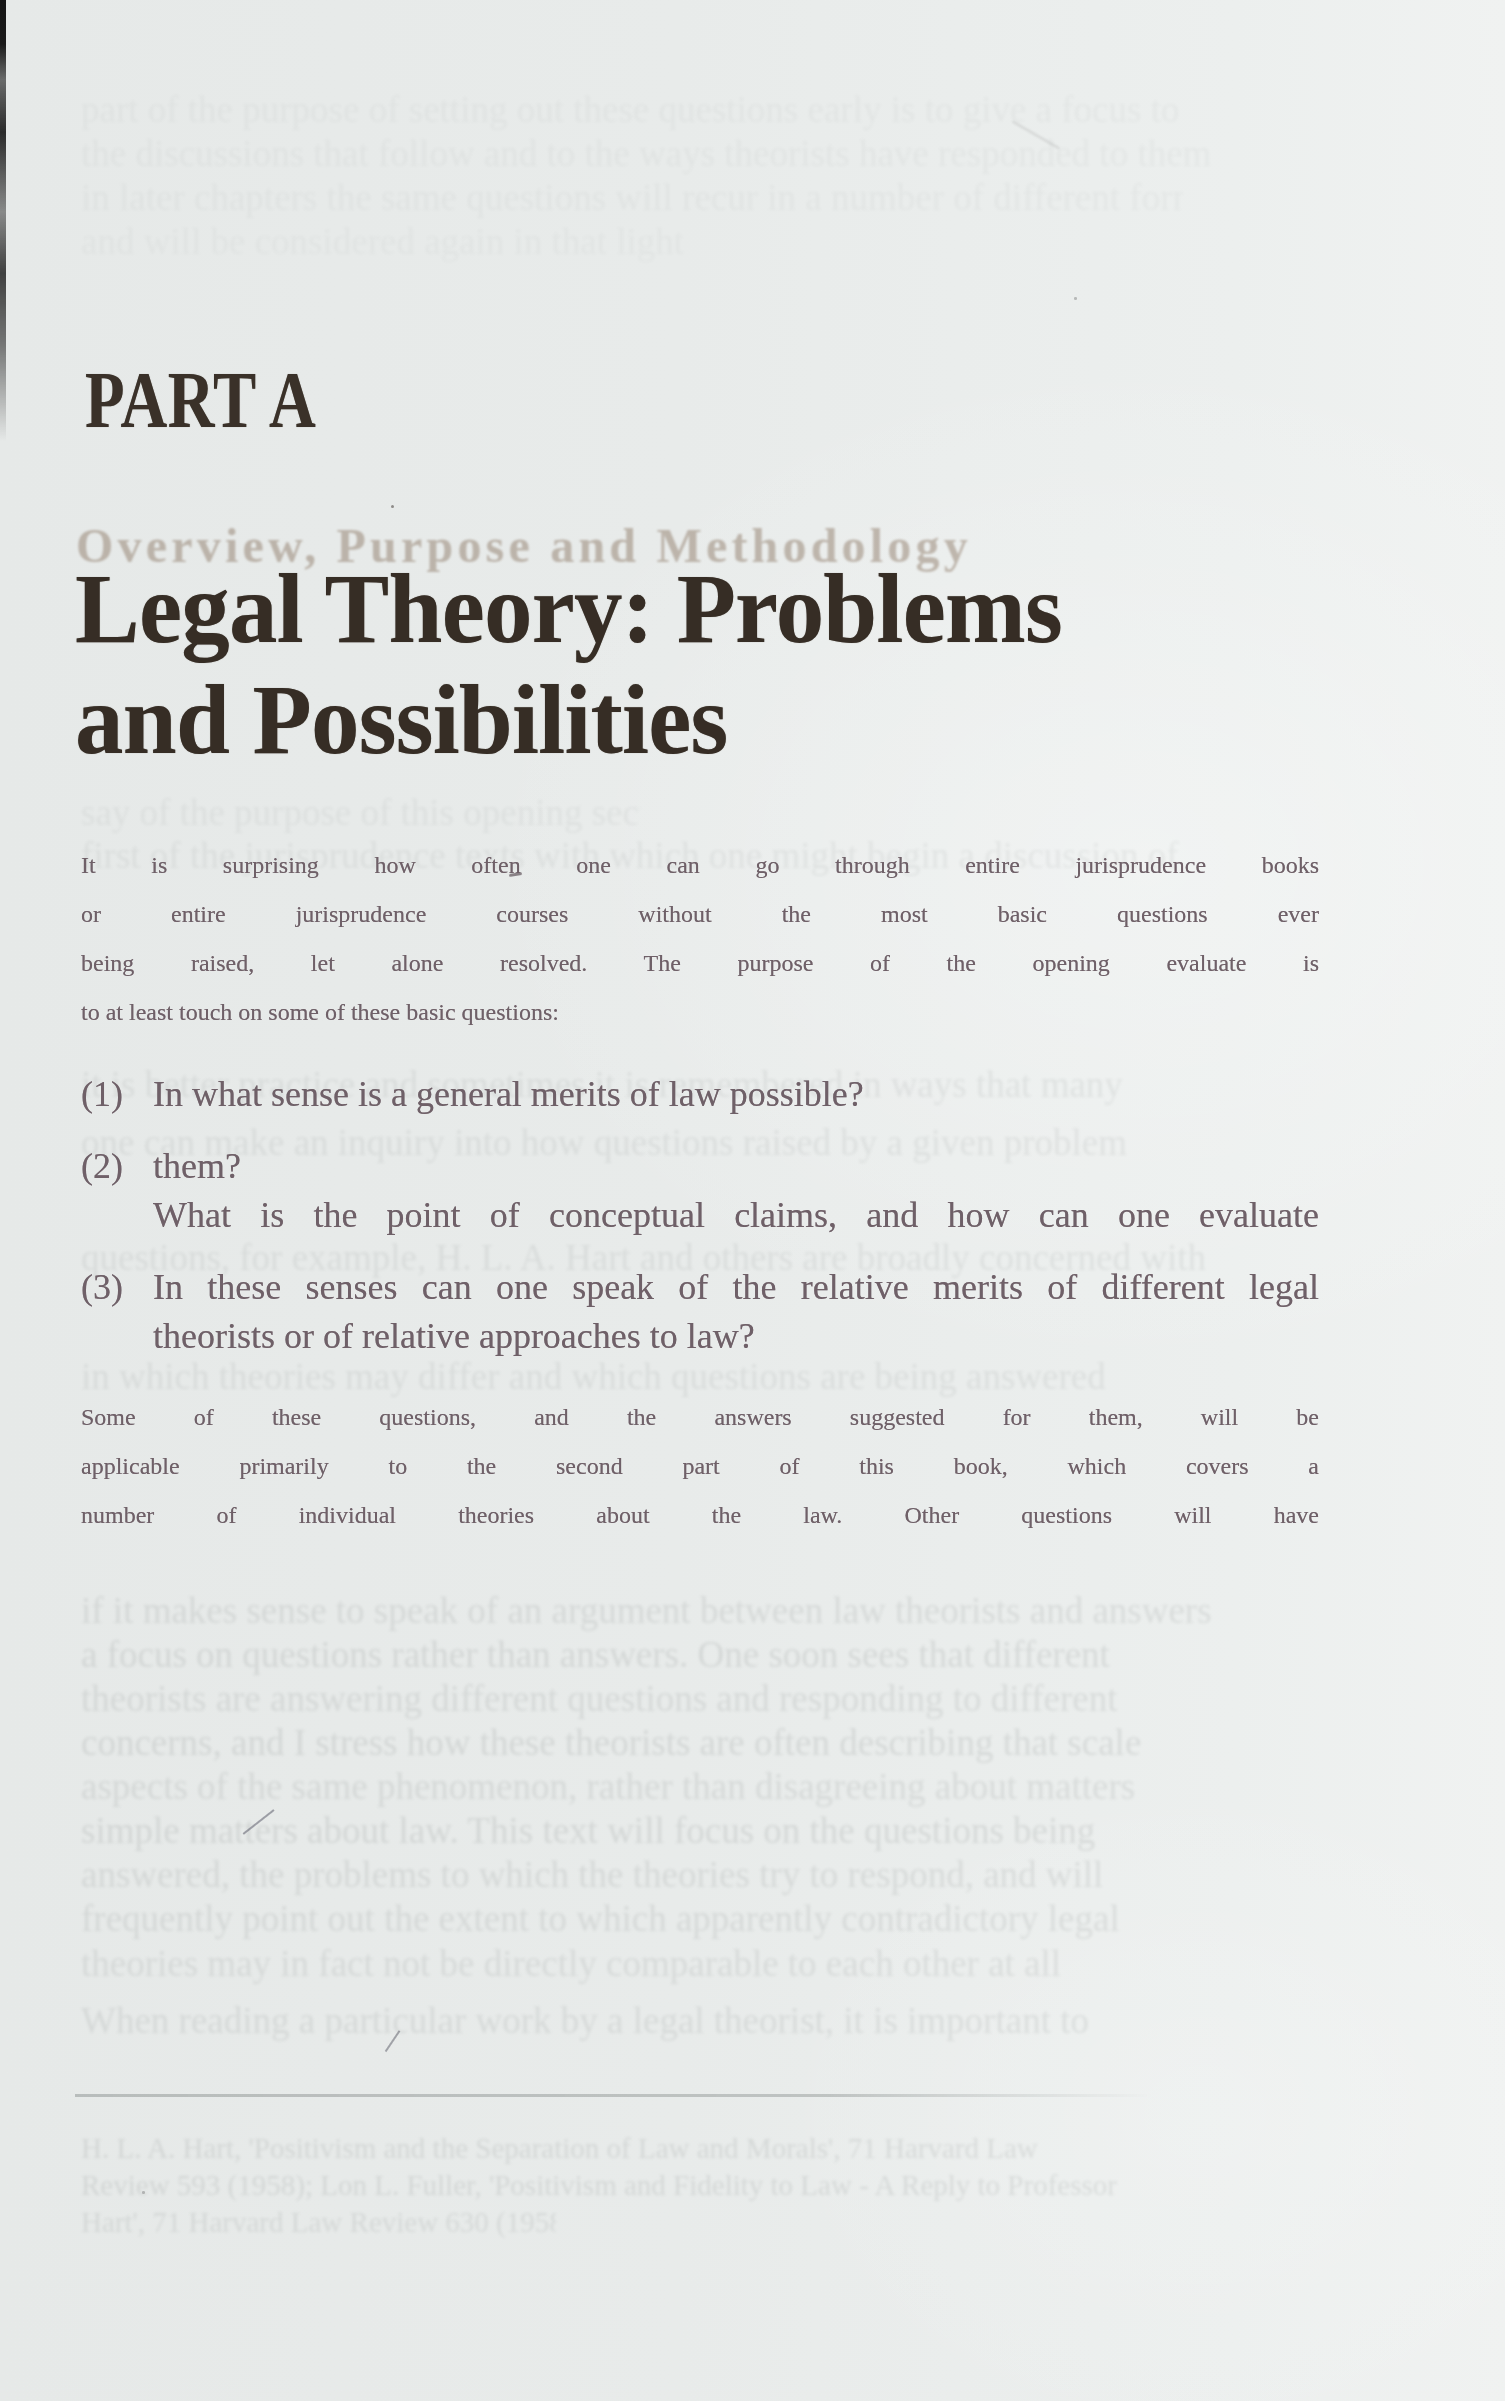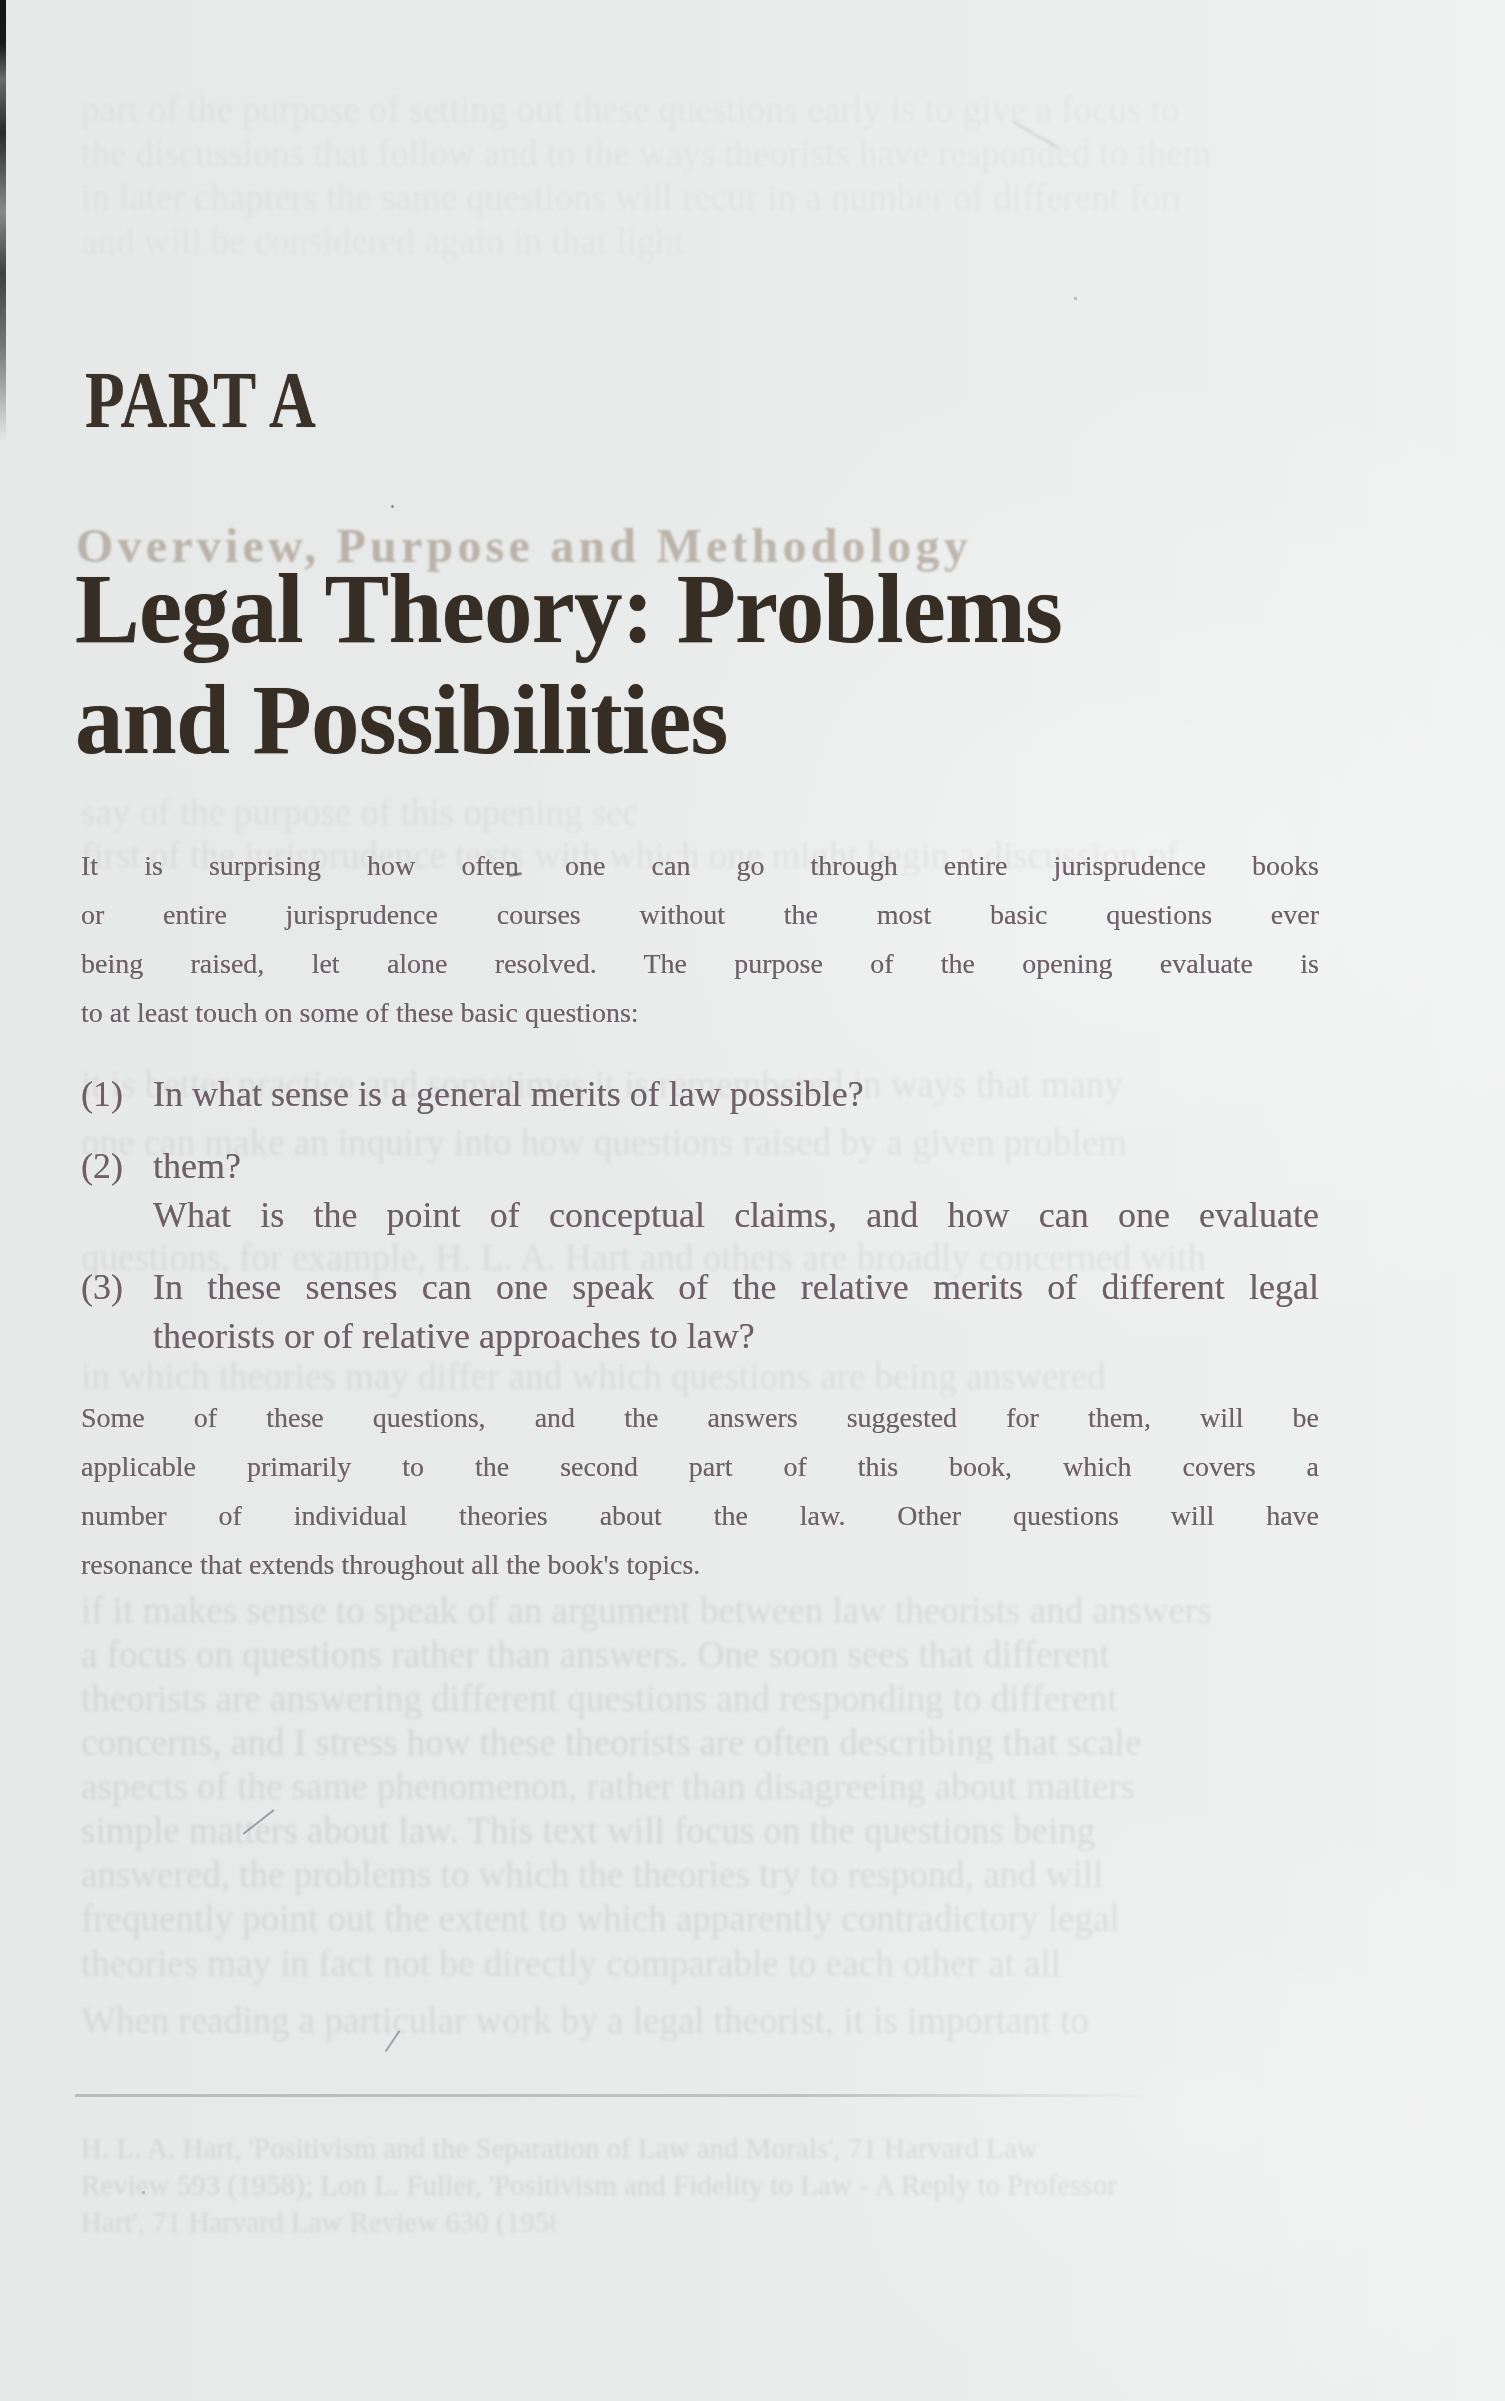--- a/index.html
+++ b/index.html
@@ -45,21 +45,21 @@
     font-size:100px;font-weight:700;color:#362d25;
     line-height:111px;letter-spacing:-0.8px;
     transform:scaleX(.97);transform-origin:left top;
     filter:blur(0.3px);
     text-shadow:0 0 0.8px rgba(50,40,30,.5);
     white-space:nowrap;
   }
   .title .t-line{display:block;}
   .body-block{
     position:absolute;left:81px;width:1238px;
-    font-size:28px;line-height:49px;color:#6f6068;
+    font-size:24px;line-height:49px;color:#6f6068;
     filter:blur(0.3px);
     text-shadow:0 0 0.4px rgba(110,95,102,.6);
   }
   .para-1{top:841px;}
   .para-2{top:1393px;}
   .line{display:block;}
   .just{text-align:justify;text-align-last:justify;}
   .q-list{position:absolute;left:81px;top:1070px;width:1238px;
     font-size:36px;line-height:49px;color:#6f6068;
     filter:blur(0.3px);
@@ -164,21 +164,20 @@
         <span class="line just">In these senses can one speak of the relative merits of different legal</span>
         <span class="line">theorists or of relative approaches to law?</span>
       </span>
     </div>
   </div>
 
   <div class="body-block para-2">
     <span class="line just">Some of these questions, and the answers suggested for them, will be</span>
     <span class="line just">applicable primarily to the second part of this book, which covers a</span>
     <span class="line just">number of individual theories about the law. Other questions will have</span>
-    <span class="line">resonance that extends throughout all the book's topics.</span>
   </div>
 
   <div class="fn-divider"></div>
 
   <div class="artifact dash-artifact"></div>
   <div class="artifact scratch-1"></div>
   <div class="artifact scratch-2"></div>
   <div class="artifact scratch-3"></div>
   <div class="artifact speck-1"></div>
   <div class="artifact speck-2"></div>

